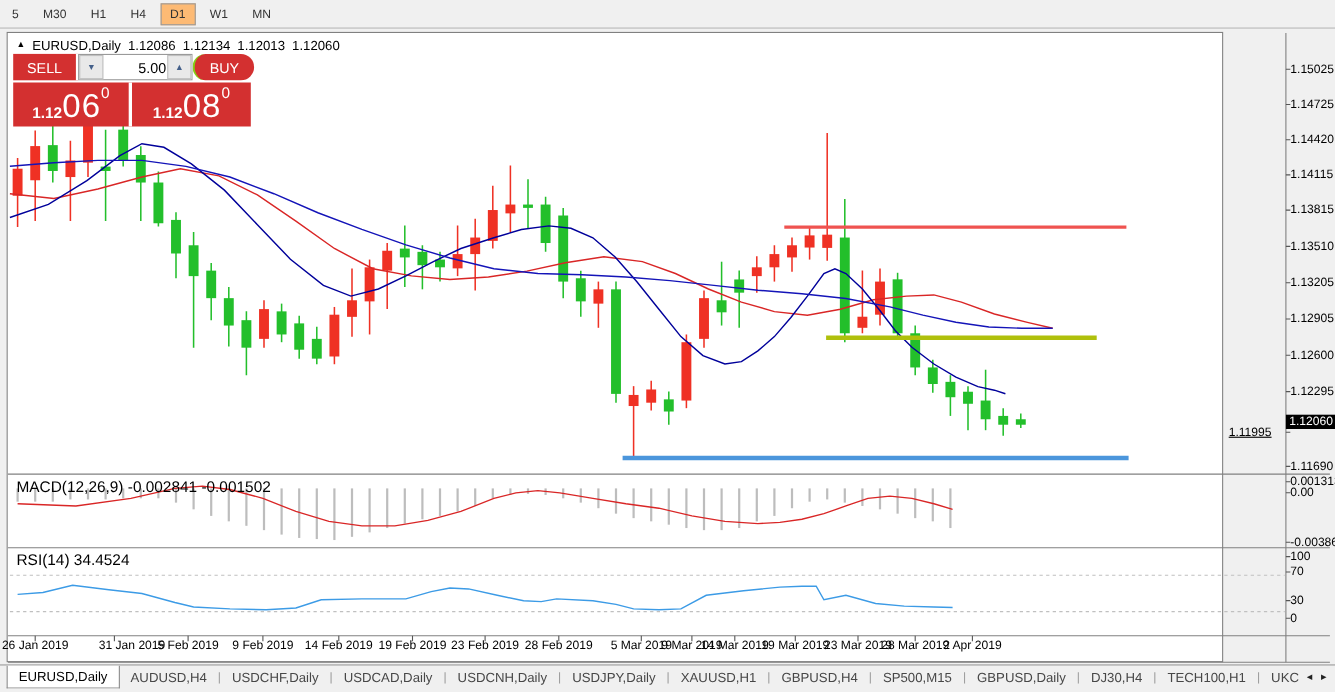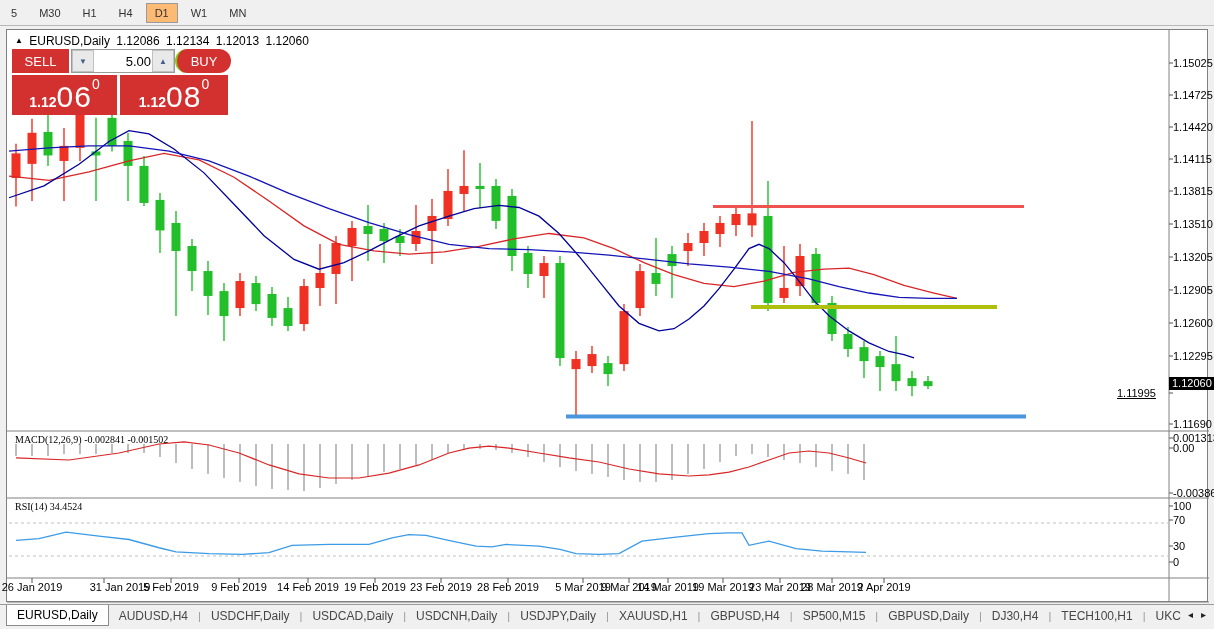--- a/index.html
+++ b/index.html
@@ -6,21 +6,21 @@
   html,body { width:1214px; height:629px; background:#f0f0f0; font-family:"Liberation Sans", sans-serif; }
   #window { position:relative; width:1214px; height:629px; background:#f0f0f0; overflow:hidden; }
 
   
   #tf-toolbar { position:absolute; left:0; top:0; width:1214px; height:26px; background:#f0f0f0;
     border-bottom:1px solid #b8b8b8; display:flex; align-items:center; gap:4px; padding-left:2px; }
   .tf-btn { font-size:11px; color:#333; padding:3px 8px; border:1px solid transparent; cursor:default; }
   .tf-btn.active { background:#fdba74; border:1px solid #9a9a9a; }
 
   
-  #chart-frame { position:absolute; left:6px; top:29px; width:1202px; height:573px; background:#ffffff;
+  #chart-frame { position:absolute; left:6px; top:29px; width:1106px; height:573px; background:#ffffff;
     border:1px solid #808080; }
   #chart-svg { position:absolute; left:0; top:0; }
 
   #chart-title { position:absolute; left:8px; top:4px; font-size:12px; color:#000; z-index:5; }
   #chart-title span { margin-right:3px; }
   .tri { font-size:8px; vertical-align:2px; }
 
   
   #trade-panel { position:absolute; left:5px; top:19px; width:219px; z-index:6; }
   #trade-row1 { display:flex; height:24px; }
@@ -30,21 +30,21 @@
   #vol-box { flex:1; display:flex; border:1px solid #9a9a9a; background:#fff; }
   .spin-btn { width:22px; background:#e9e9e9; color:#44608a; font-size:8px; display:flex; align-items:center; justify-content:center; border:1px solid #c0c0c0; }
   #vol-value { flex:1; font-size:13px; color:#000; display:flex; align-items:center; justify-content:flex-end; padding-right:1px; }
   #trade-row2 { display:flex; height:40px; margin-top:2px; }
   .price-panel { background:#d33030; color:#fff; width:108px; display:flex; align-items:flex-end; justify-content:center; padding-bottom:3px; }
   #bid-panel { border-right:3px solid #fff; }
   .p-small { font-size:14px; font-weight:bold; line-height:20px; }
   .p-big   { font-size:30px; line-height:30px; letter-spacing:1px; }
   .p-sup   { font-size:14px; line-height:14px; align-self:flex-start; margin-top:2px; }
 
-  .ind-label { position:absolute; font-size:10px; color:#000; z-index:4;font-family:Liberation Serif, serif; }
+  .ind-label { position:absolute; font-size:14px; color:#000; z-index:4; }
 
   .ax-label { position:absolute; font-size:11px; color:#000; white-space:nowrap; }
   .date-label { position:absolute; font-size:11px; color:#000; transform:translateX(-50%); top:551px; }
 
   #price-badge { position:absolute; background:#000; color:#fff; font-size:11px; padding:0 3px 1px 3px; z-index:5; }
 
   
   #tab-bar { position:absolute; left:0; top:604px; width:1214px; height:22px; background:#f0f0f0;
     border-top:1px solid #9a9a9a; display:flex; align-items:stretch; overflow:hidden; padding-left:6px; }
   .tab { font-size:12px; color:#474747; display:flex; align-items:center; padding:0 10px; white-space:nowrap; }

